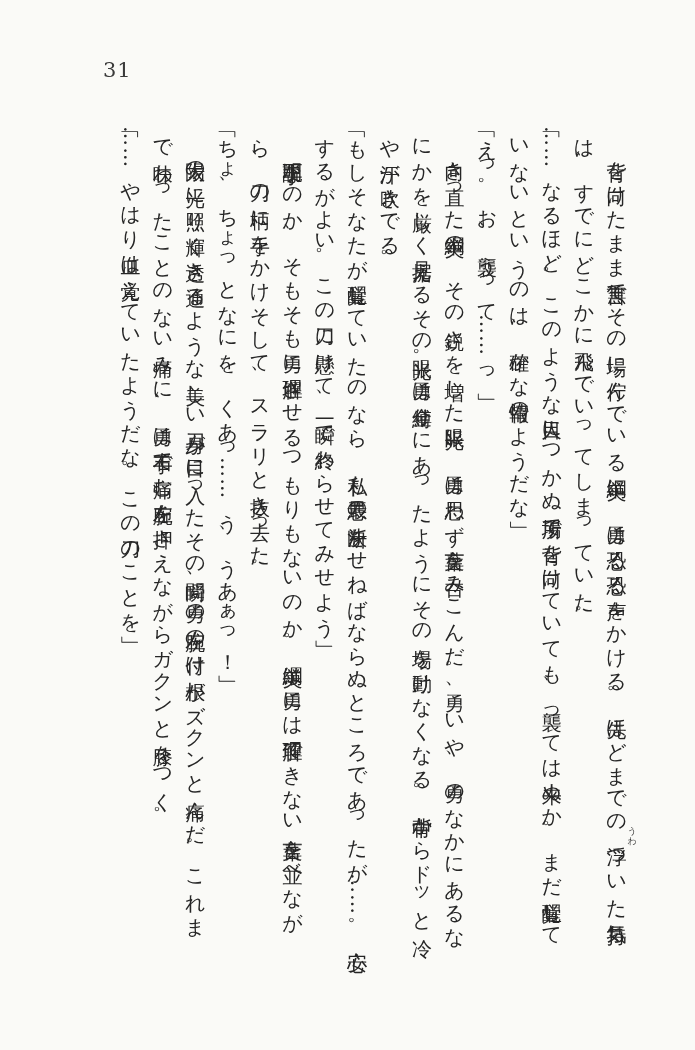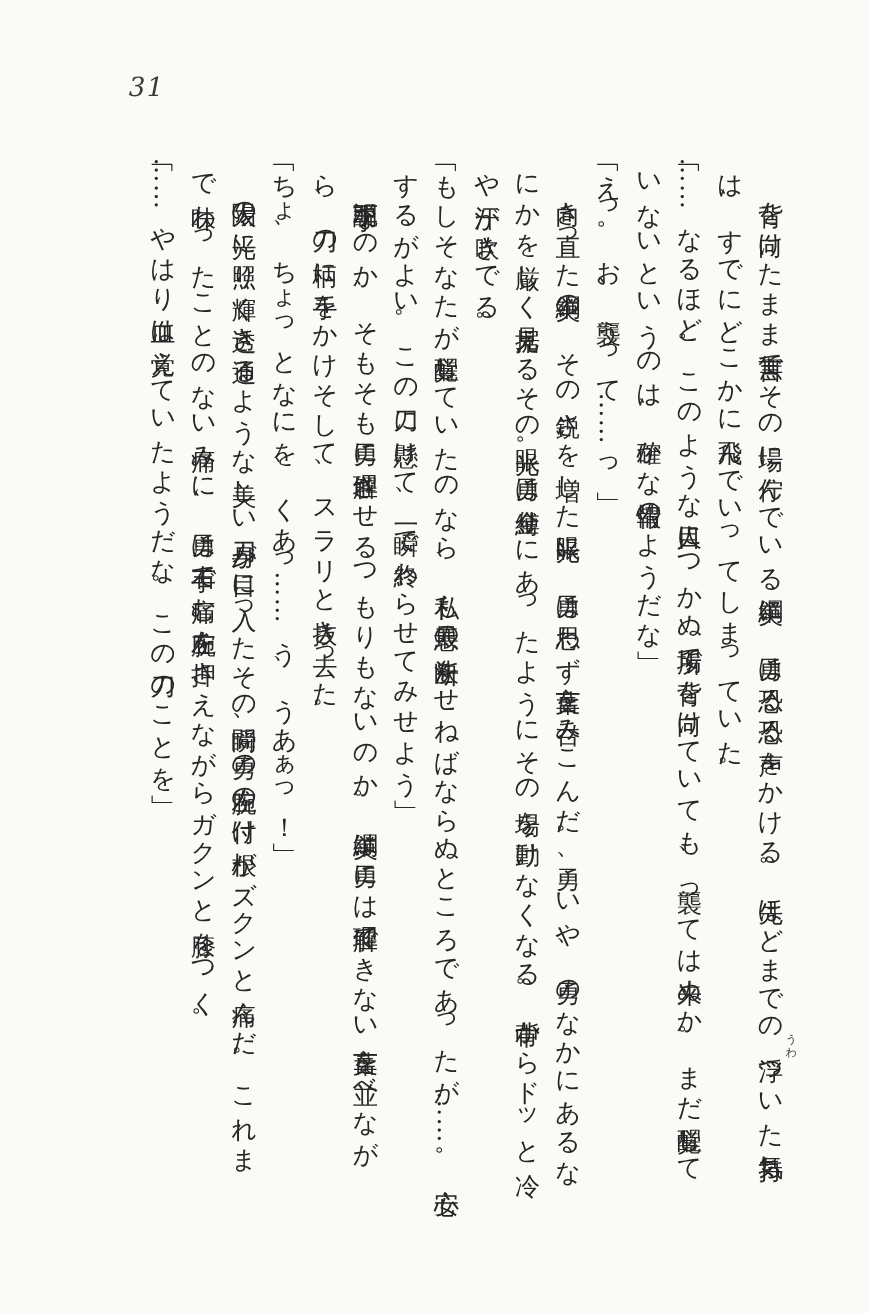--- a/index.html
+++ b/index.html
@@ -18,21 +18,20 @@
     height: 1050px;
     background: var(--bg, #fafaf7);
     color: var(--ink, #262626);
     font-family: "DejaVu Serif", "Liberation Serif", serif;
   }
   .page-number {
     position: absolute;
     top: 58px;
     left: 103px;
     font-size: 21px;
-    font-style: italic;
     letter-spacing: 1px;
     color: var(--ink-light, #3a3a3a);
   }
   .text-block {
     position: absolute;
     top: 125px;
     right: 58px;
     width: 556px;
     height: 823px;
     writing-mode: vertical-rl;

